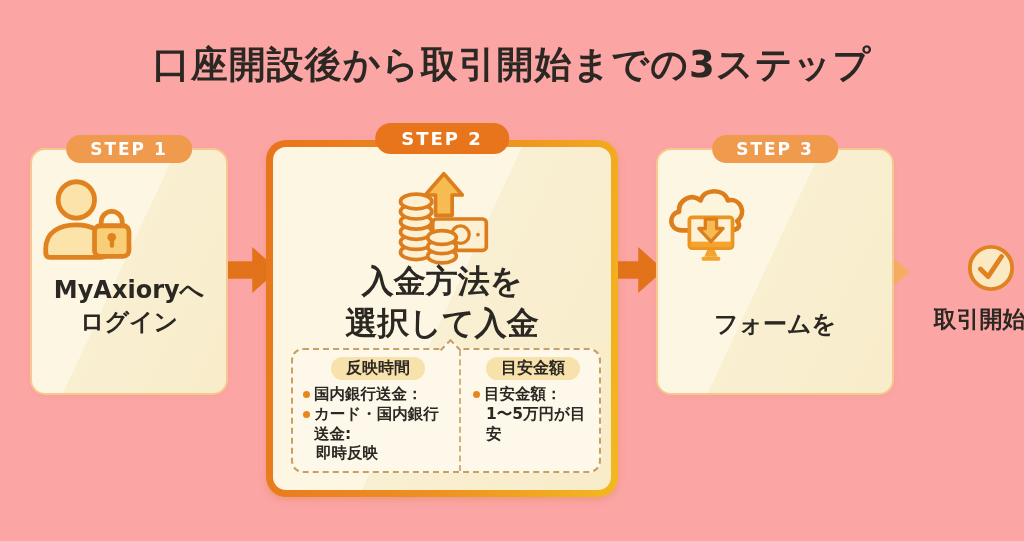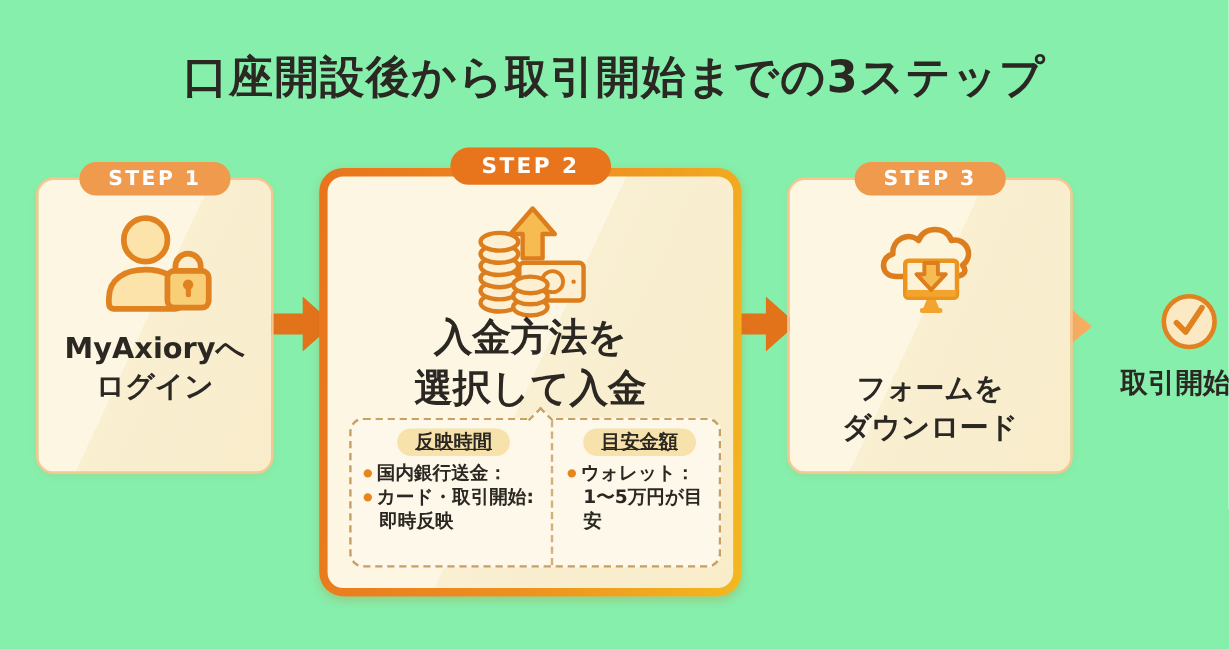--- a/index.html
+++ b/index.html
@@ -1,25 +1,25 @@
 <!DOCTYPE html>
 <html><head>
 <meta charset="utf-8">
 <style>
   html,body{margin:0;padding:0;background:#ffffff;}
-  #stage{position:relative;width:1024px;height:541px;background:#86efac;overflow:hidden;
+  #stage{position:relative;width:1024px;height:541px;background:#fca5a5;overflow:hidden;
          font-family:"DejaVu Sans","Liberation Sans",sans-serif;color:#2b2823;}
   .title{position:absolute;top:40px;left:0;right:0;text-align:center;
          font-size:37px;font-weight:900;letter-spacing:1px;color:#2b2823;}
 
   
   .card{position:absolute;z-index:2;}
   .card-plain{background:linear-gradient(115deg,#fdf6e2 0%,#fdf6e2 47%,#f9efd1 47%,#f8ecca 100%);
               border:2px solid #f6c78e;border-radius:15px;box-shadow:0 2px 5px rgba(190,150,80,.12);
-              display:flex;flex-direction:column;align-items:center;padding-top:26px;box-sizing:border-box;}
+              display:flex;flex-direction:column;padding-top:26px;box-sizing:border-box;}
   #card1{left:30px;top:148px;width:198px;height:247px;}
   #card3{left:656px;top:148px;width:238px;height:247px;}
   #card2{left:266px;top:140px;width:352px;height:357px;border-radius:20px;padding:7px;box-sizing:border-box;
          background:linear-gradient(100deg,#e8741c 0%,#ee9020 55%,#f3b81f 100%);box-shadow:0 3px 7px rgba(190,120,30,.25);}
   #card2-inner{position:relative;width:100%;height:100%;border-radius:13px;
                background:linear-gradient(115deg,#fdf6e2 0%,#fdf6e2 50%,#f9efd2 50%,#f8ecc9 100%);}
 
   .badge{position:absolute;top:-15px;left:50%;transform:translateX(-50%);z-index:4;
          background:#f09a4e;color:#ffffff;font-weight:800;font-size:17px;letter-spacing:2px;
          padding:4px 24px;border-radius:999px;white-space:nowrap;}
@@ -34,21 +34,21 @@
                  font-size:32px;font-weight:900;line-height:1.3;color:#2b2823;}
 
   .detail-box{position:absolute;left:18px;top:201px;width:310px;height:125px;box-sizing:border-box;
               border:2px dashed #c99f63;border-radius:12px;background:#fdf8e9;display:flex;}
   .detail-caret{position:absolute;top:-8px;left:150px;width:13px;height:13px;background:#fdf8e9;
                 border-top:2px dashed #c99f63;border-left:2px dashed #c99f63;transform:rotate(45deg);}
   .detail-col{box-sizing:border-box;padding:7px 6px 6px 10px;display:flex;flex-direction:column;}
   .detail-col.left{width:168px;border-right:2px dashed #d4af79;}
   .detail-col.right{flex:1;padding-left:12px;}
   .pill{align-self:center;background:#f8e2ab;border-radius:999px;padding:1px 15px;
-        font-size:16px;font-weight:900;color:#2b2823;margin-bottom:5px;white-space:nowrap;text-decoration:underline;}
+        font-size:16px;font-weight:900;color:#2b2823;margin-bottom:5px;white-space:nowrap;}
   .bullet{display:flex;gap:4px;font-size:15.5px;font-weight:800;line-height:1.28;color:#2b2823;}
   .dot{flex:none;width:7px;height:7px;border-radius:50%;background:#e8861d;margin-top:6px;}
   .b-line2{padding-left:13px;font-size:15.5px;font-weight:800;line-height:1.28;}
 
   
   .flow-arrow{position:absolute;width:56px;height:46px;z-index:1;background:#e2731a;
               clip-path:polygon(0 31%,54% 31%,54% 0,100% 50%,54% 100%,54% 69%,0 69%);}
   #arrow1{left:222px;top:247px;}
   #arrow2{left:608px;top:247px;}
   #arrow3{left:850px;top:249px;width:60px;background:#f6ad62;}
@@ -121,30 +121,30 @@
         <div class="detail-caret"></div>
 
         <div class="detail-col left">
           <span class="pill">反映時間</span>
           <div class="bullet">
             <span class="dot"></span>
             <span>国内銀行送金：</span>
           </div>
           <div class="bullet">
             <span class="dot"></span>
-            <span>カード・取引開始:</span>
+            <span>カード・国内銀行送金:</span>
           </div>
           <div class="b-line2">即時反映</div>
         </div>
 
         <div class="detail-col right">
           <span class="pill">目安金額</span>
           <div class="bullet">
             <span class="dot"></span>
-            <span>ウォレット：</span>
+            <span>目安金額：</span>
           </div>
           <div class="b-line2">1〜5万円が目安</div>
         </div>
       </div>
 
     </div>
   </div>
 
   <div class="card card-plain" id="card3">
     <div class="badge">STEP 3</div>
@@ -154,21 +154,20 @@
         <rect x="30" y="44" width="46" height="33" rx="3" fill="#fdf2d6" stroke="#ec9420" stroke-width="4"></rect>
         <rect x="31" y="70" width="44" height="6" fill="#f2a42e"></rect>
         <polygon points="53,70 40,56 47,56 47,46 59,46 59,56 66,56" fill="#f6bc52" stroke="#dd7e1e" stroke-width="3.5" stroke-linejoin="round"></polygon>
         <path d="M49,79 L57,79 L60,86 L46,86 Z" fill="#f2a42e"></path>
         <rect x="43" y="86" width="20" height="4.5" rx="2" fill="#f2a42e"></rect>
       </svg>
     </span>
     <div class="card-text">
       <br>
       <span>フォームを</span><br>
-      <span>ダウンロード</span>
     </div>
   </div>
 
   <div id="result">
     <span>
       <svg width="50" height="50" viewBox="0 0 52 52">
         <circle cx="26" cy="26" r="22" fill="#fbe9c4" stroke="#e0821f" stroke-width="4"></circle>
         <path d="M15,27 L23,35 L37,14" fill="none" stroke="#e0821f" stroke-width="5" stroke-linecap="round" stroke-linejoin="round"></path>
       </svg>
     </span>

